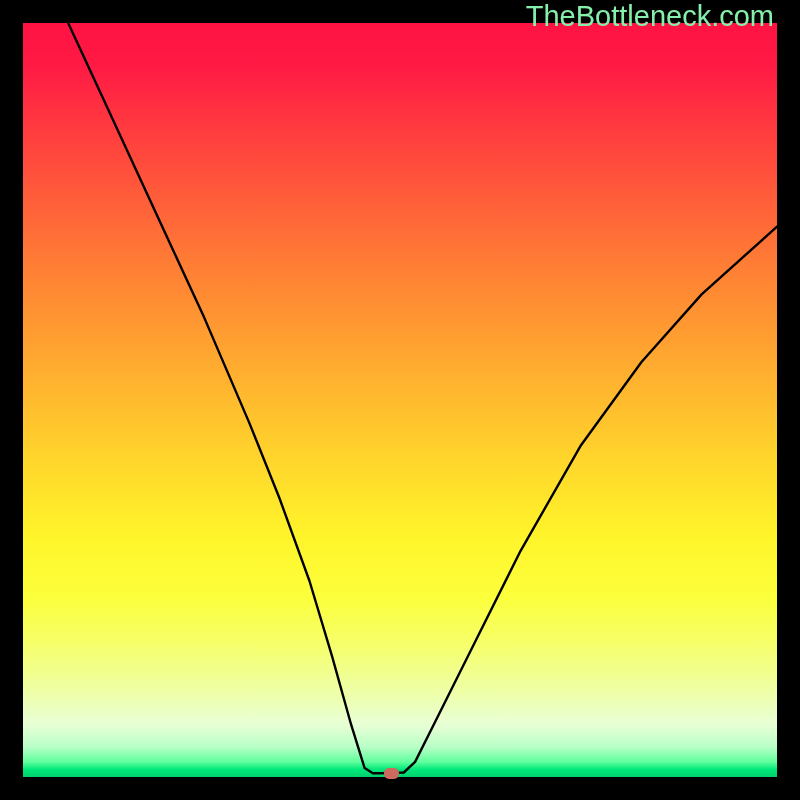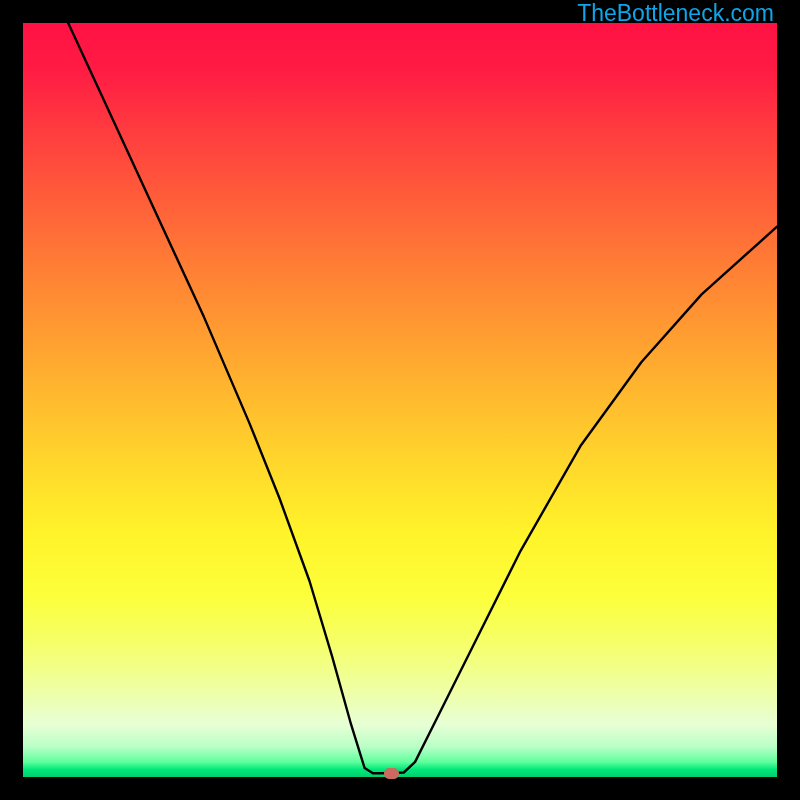--- a/index.html
+++ b/index.html
@@ -43,22 +43,22 @@
       #b9ffc7 96%,
       #5fff9d 98%,
       #00e87a 99%,
       #00d06e 100%
     );
   }
   .watermark {
     position: absolute;
     top: 0px;
     right: 26px;
-    color: #0ea5e9;
-    font-size: 23px;
+    color: #86efac;
+    font-size: 29px;
     font-weight: 400;
     letter-spacing: 0px;
     user-select: none;
   }
   svg.curve {
     position: absolute;
     left: 0;
     top: 0;
     width: 754px;
     height: 754px;

